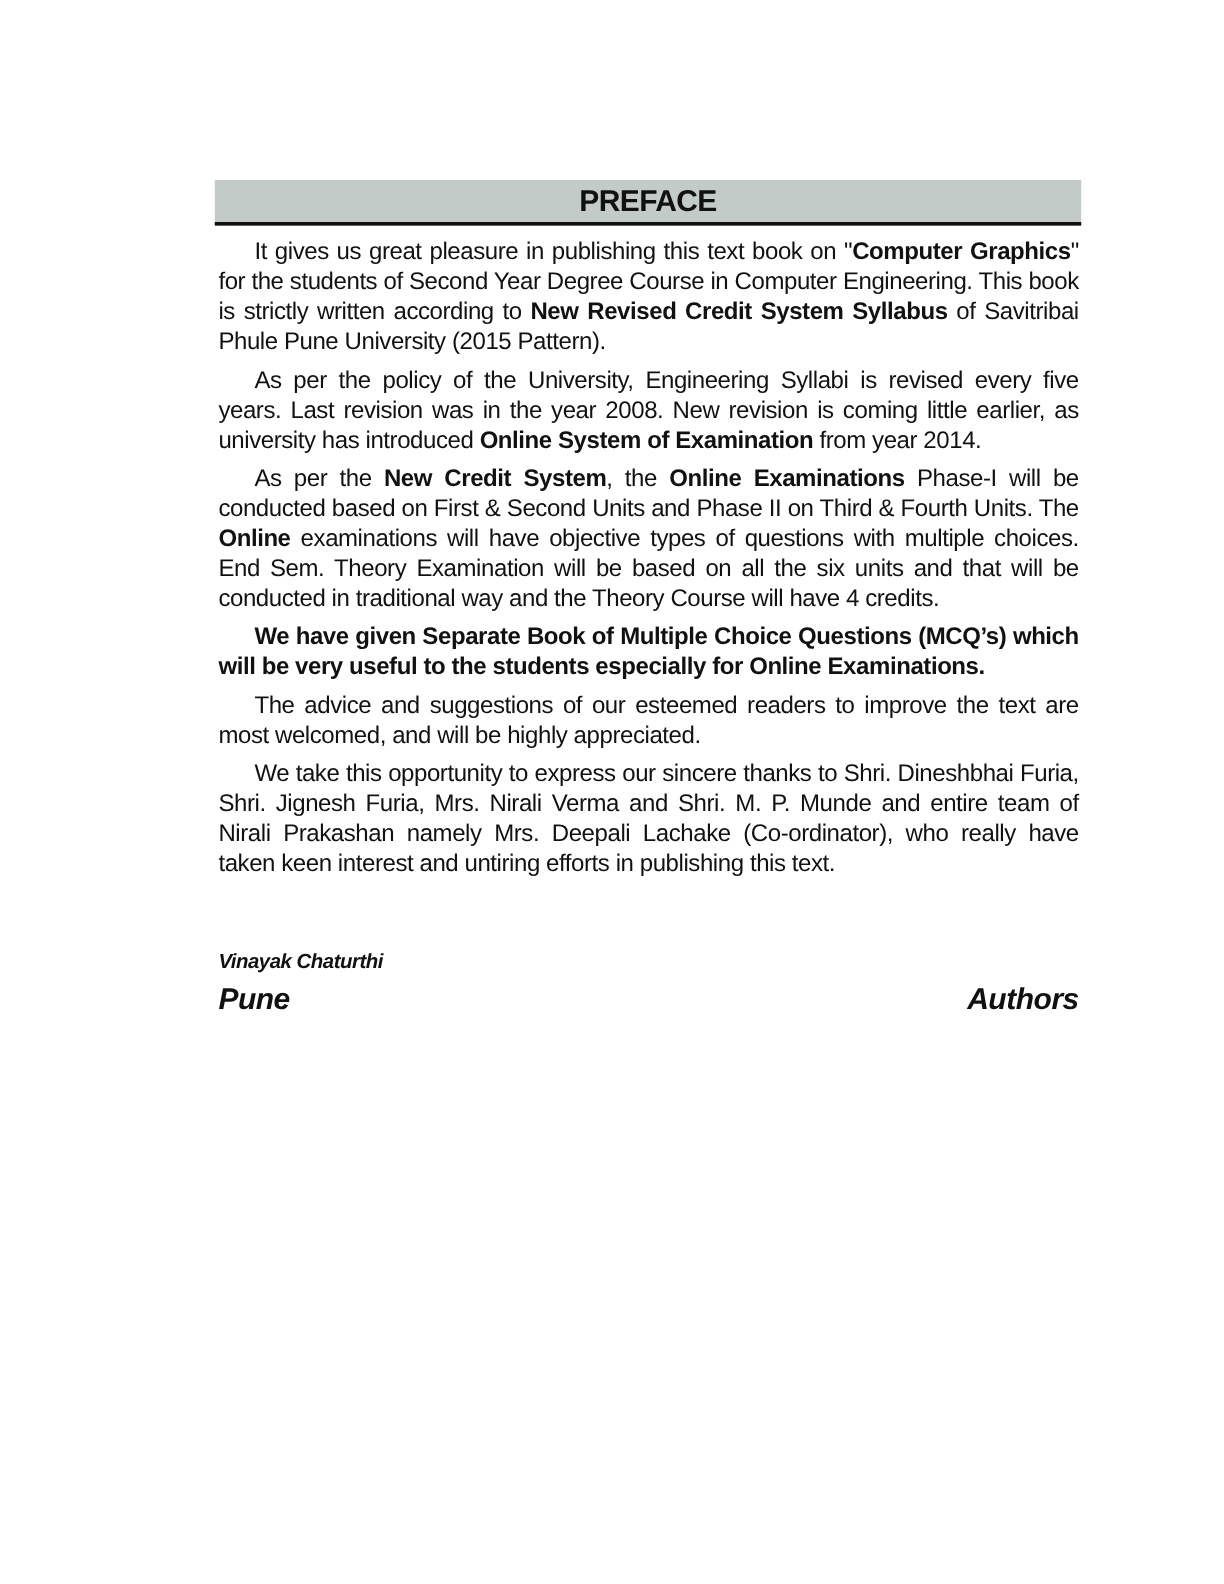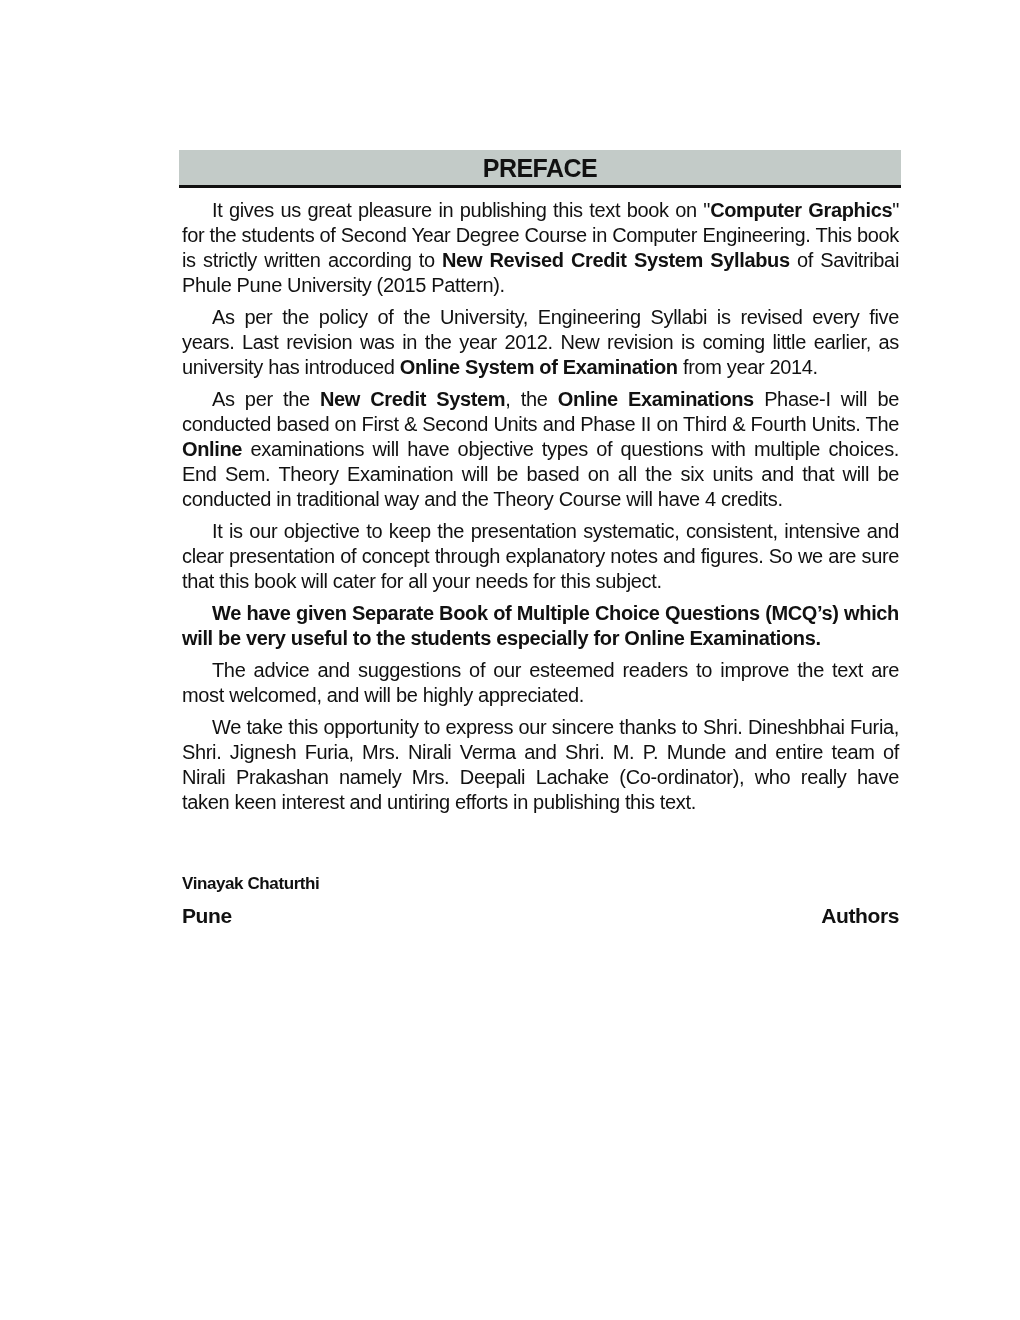--- a/index.html
+++ b/index.html
@@ -16,37 +16,36 @@
   .header-title {
     font-family: "Liberation Sans", sans-serif; font-weight: bold;
     font-size: 25px; line-height: 36px; letter-spacing: -0.5px; color: #111;
   }
   .body { margin-top: 10px; }
   .para {
     font-size: 20px; line-height: 25px; text-align: justify;
     text-indent: 30px; margin: 0 0 7px 0; letter-spacing: -0.35px;
   }
   .para b { font-weight: bold; }
-  .sign { margin-top: 56px; font-size: 17px; font-weight: bold; letter-spacing: -0.4px; }
+  .sign { margin-top: 56px; font-size: 17px; font-weight: bold; letter-spacing: -0.4px; font-style: italic; }
   .sign-name { line-height: 25px; }
-  .sign-row { display: flex; justify-content: space-between; margin-top: 7px; font-size: 21px; line-height: 25px; }
+  .sign-row { display: flex; justify-content: space-between; margin-top: 7px; font-size: 25px; line-height: 25px; }
 </style>
 </head>
 <body>
 
 <div class="page">
   <div class="header-bar">
     <span class="header-title">PREFACE</span>
   </div>
 
   <div class="body">
     <p class="para"><span>It gives us great pleasure in publishing this text book on "</span><b>Computer Graphics</b><span>" for the students of Second Year Degree Course in Computer Engineering. This book is strictly written according to </span><b>New Revised Credit System Syllabus</b><span> of Savitribai Phule Pune University (2015 Pattern).</span></p>
-    <p class="para"><span>As per the policy of the University, Engineering Syllabi is revised every five years. Last revision was in the year 2012. New revision is coming little earlier, as university has introduced </span><b>Online System of Examination</b><span> from year 2014.</span></p>
+    <p class="para"><span>As per the policy of the University, Engineering Syllabi is revised every five years. Last revision was in the year 2008. New revision is coming little earlier, as university has introduced </span><b>Online System of Examination</b><span> from year 2014.</span></p>
     <p class="para"><span>As per the </span><b>New Credit System</b><span>, the </span><b>Online Examinations</b><span> Phase-I will be conducted based on First &amp; Second Units and Phase II on Third &amp; Fourth Units. The </span><b>Online</b><span> examinations will have objective types of questions with multiple choices. End Sem. Theory Examination will be based on all the six units and that will be conducted in traditional way and the Theory Course will have 4 credits.</span></p>
-    <p class="para"><span>It is our objective to keep the presentation systematic, consistent, intensive and clear presentation of concept through explanatory notes and figures. So we are sure that this book will cater for all your needs for this subject.</span></p>
     <p class="para"><b>We have given Separate Book of Multiple Choice Questions (MCQ’s) which will be very useful to the students especially for Online Examinations.</b></p>
     <p class="para"><span>The advice and suggestions of our esteemed readers to improve the text are most welcomed, and will be highly appreciated.</span></p>
     <p class="para"><span>We take this opportunity to express our sincere thanks to Shri. Dineshbhai Furia, Shri. Jignesh Furia, Mrs. Nirali Verma and Shri. M. P. Munde and entire team of Nirali Prakashan namely Mrs. Deepali Lachake (Co-ordinator), who really have taken keen interest and untiring efforts in publishing this text.</span></p>
   </div>
 
   <div class="sign">
     <div class="sign-name">Vinayak Chaturthi</div>
     <div class="sign-row">
       <span>Pune</span>
       <span>Authors</span>

